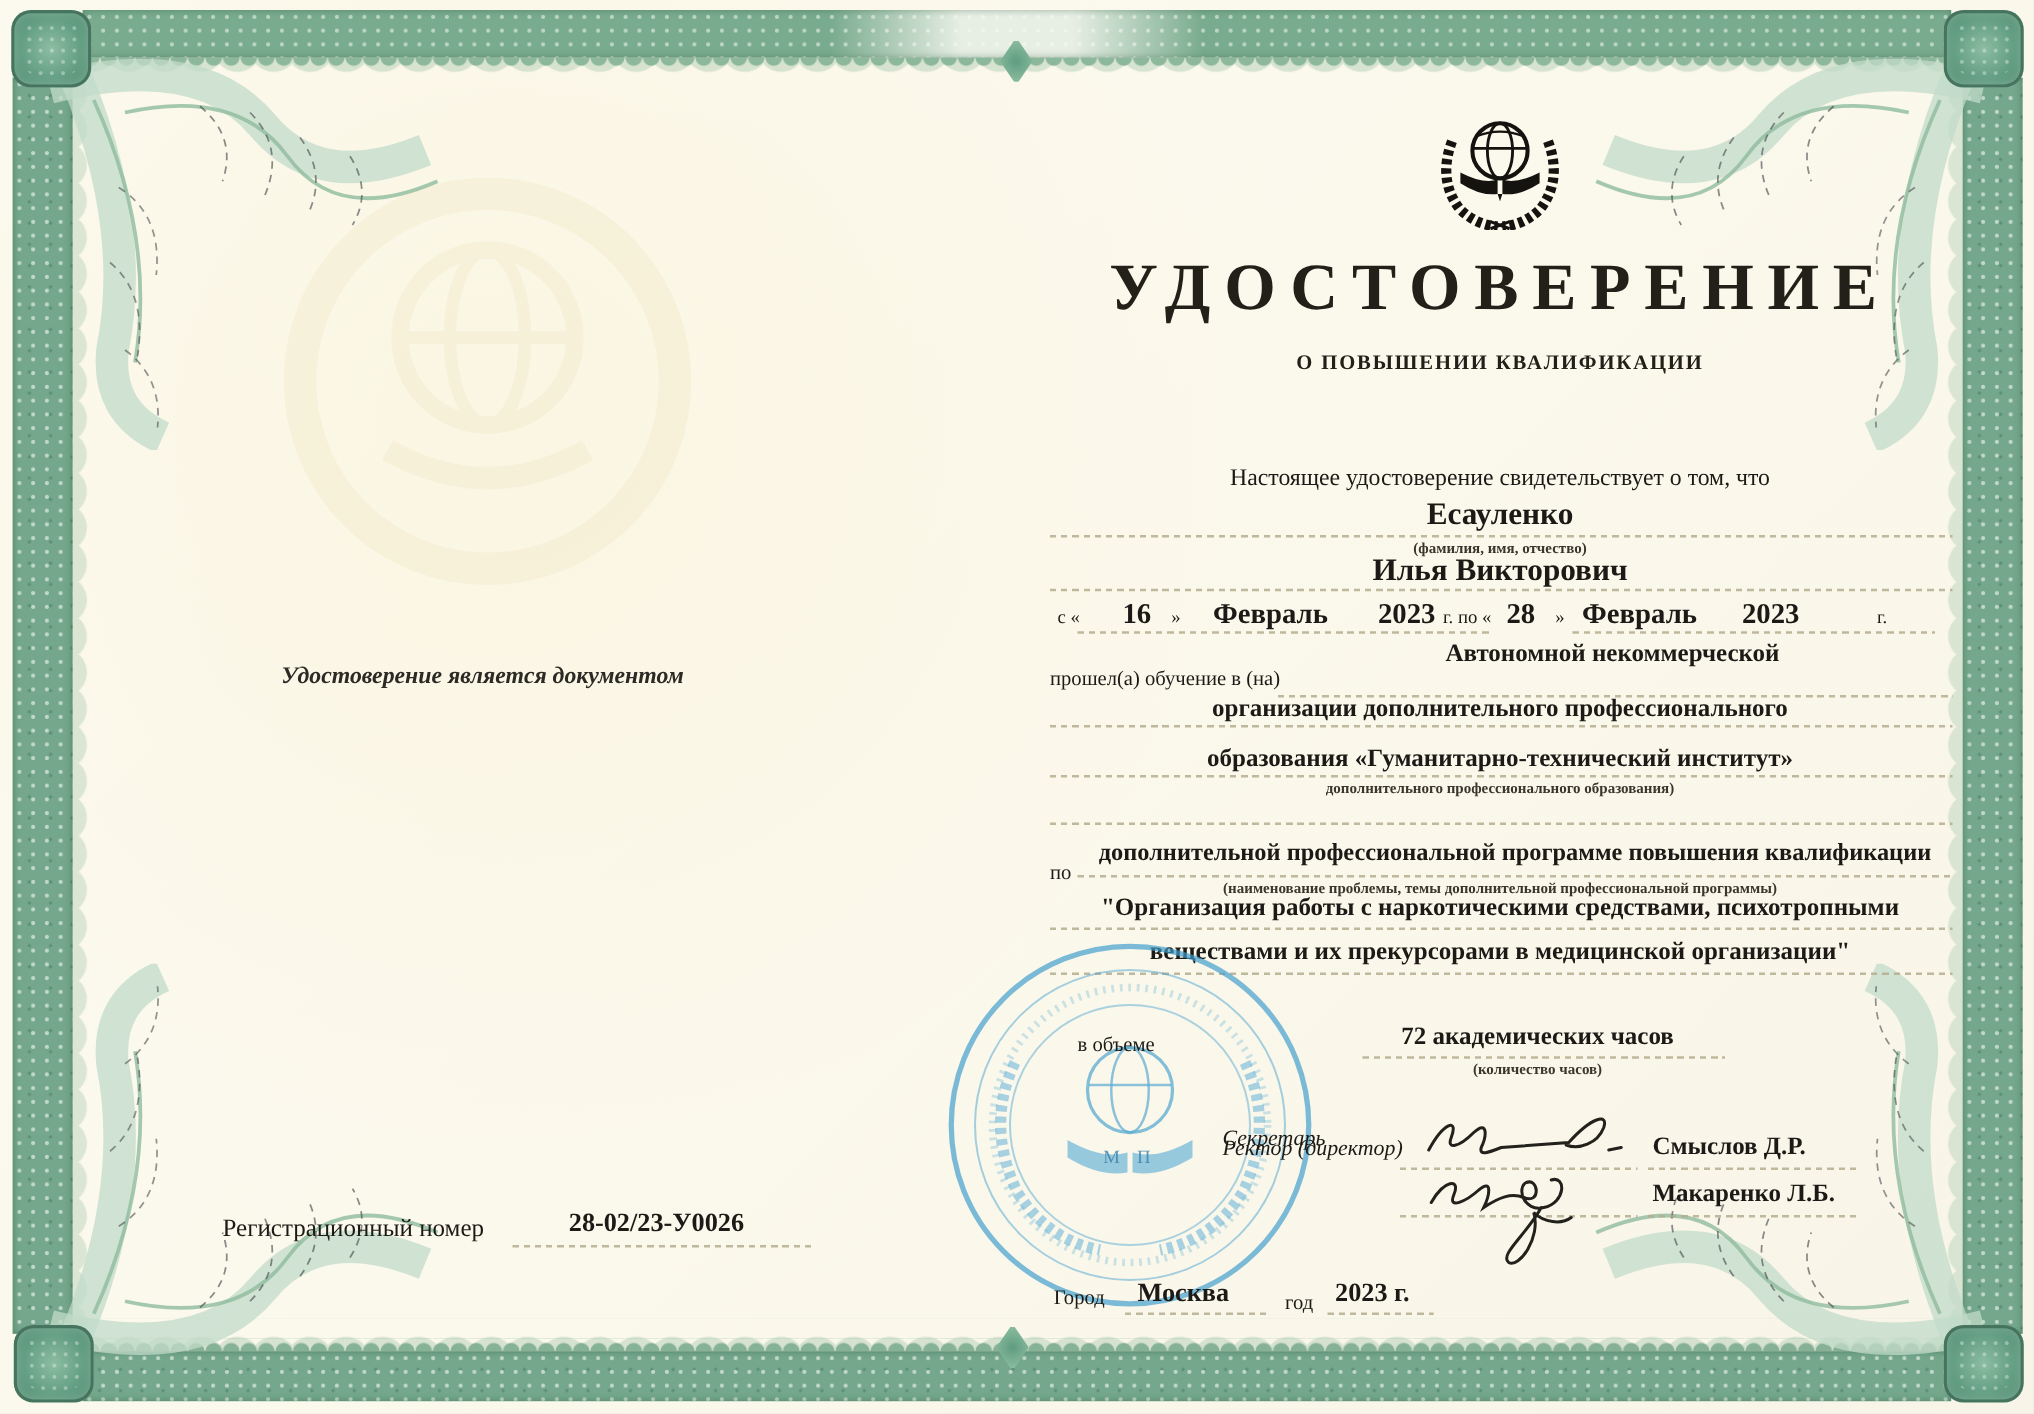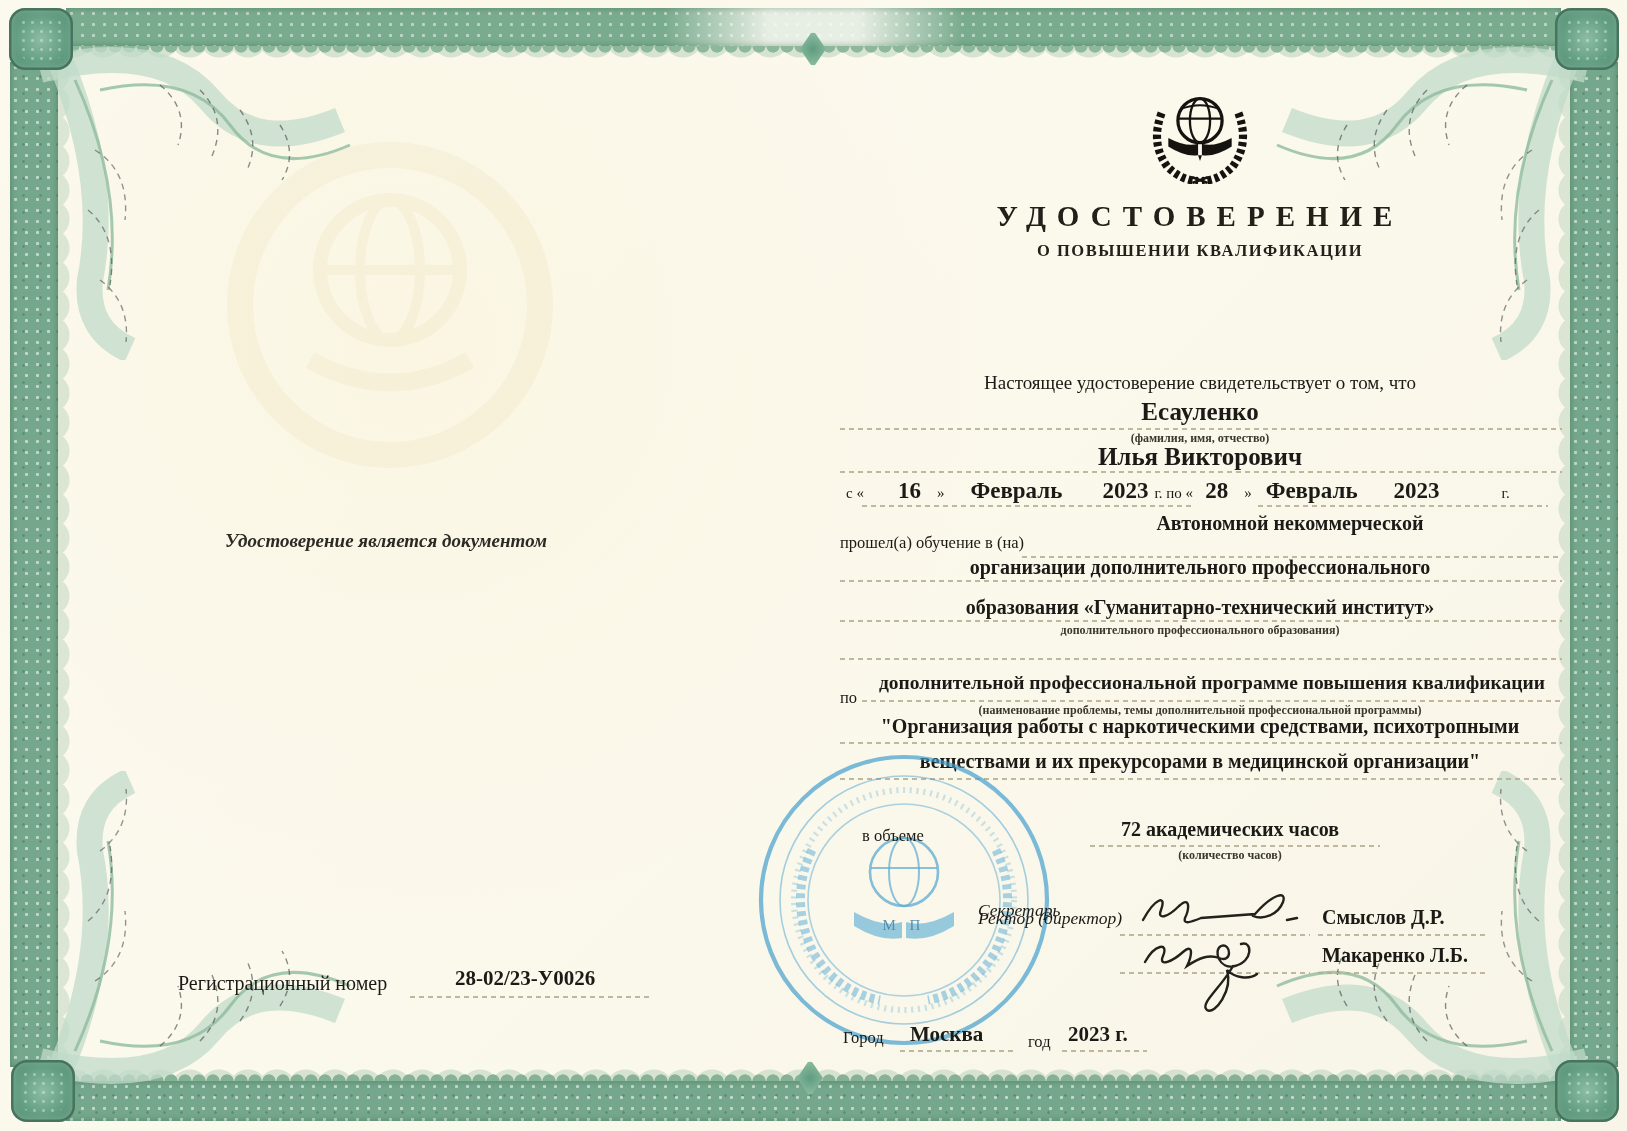--- a/index.html
+++ b/index.html
@@ -74,21 +74,21 @@
   .diamond-bottom { left:797px; bottom:34px; }
   .swirl { position:absolute; z-index:1; pointer-events:none; }
 
   
   .watermark { position:absolute; left:200px; top:120px; width:380px; height:380px; opacity:.5; z-index:0; }
 
   
   .abs { position:absolute; z-index:5; }
   .ctr { text-align:center; }
   .hdr-org { font-size:14.5px; letter-spacing:.6px; font-weight:bold; color:#26231d; line-height:1.45; }
-  .title { font-size:29px; font-weight:bold; letter-spacing:11px; color:#23201a; }
+  .title { font-size:53px; font-weight:bold; letter-spacing:11px; color:#23201a; }
   .subtitle { font-size:16.5px; font-weight:bold; letter-spacing:1.5px; color:#23201a; }
   .stmt { font-size:19px; }
   .big-val { font-size:25px; font-weight:bold; }
   .val { font-size:20px; font-weight:bold; }
   .val-sm { font-size:19.5px; font-weight:bold; }
   .cap { font-size:12px; font-weight:bold; color:#3a362c; }
   .lbl { font-size:16.5px; }
   .lbl-it { font-size:17.5px; font-style:italic; }
   .fline { position:absolute; height:2px; z-index:4;
     background-image:repeating-linear-gradient(90deg,#b4ad8e 0 5px, rgba(0,0,0,0) 5px 9px); opacity:.85; }
@@ -184,21 +184,21 @@
         <path d="M40,22 Q60,14 80,22" stroke-width="2"></path>
       </g>
       <path d="M27,52 Q46,62 58,58 L58,70 Q44,72 27,61 Z" fill="#15130f"></path>
       <path d="M93,52 Q74,62 62,58 L62,70 Q76,72 93,61 Z" fill="#15130f"></path>
       <path d="M58,70 L60,76 L62,70" fill="#15130f"></path>
       <path d="M20,26 Q8,58 26,82 Q40,96 58,97" stroke="#15130f" stroke-width="8.5" stroke-dasharray="4.5 3.2" fill="none"></path>
       <path d="M100,26 Q112,58 94,82 Q80,96 62,97" stroke="#15130f" stroke-width="8.5" stroke-dasharray="4.5 3.2" fill="none"></path>
       <path d="M52,93 L68,99 M68,93 L52,99" stroke="#15130f" stroke-width="2.6"></path>
     </svg>
     <div class="title" style="margin-top:16px">УДОСТОВЕРЕНИЕ</div>
-    <div class="subtitle" style="margin-top:8px">О ПОВЫШЕНИИ КВАЛИФИКАЦИИ</div>
+    <div class="subtitle" style="margin-top:20px">О ПОВЫШЕНИИ КВАЛИФИКАЦИИ</div>
   </div>
 
   <div class="abs ctr side-note" style="left:136px;top:528px;width:500px">
     <div>Удостоверение является документом</div>
   </div>
 
   <div class="abs ctr stmt" style="left:835px;top:372px;width:730px">Настоящее удостоверение свидетельствует о том, что</div>
 
   <div class="abs ctr big-val" style="left:835px;top:398px;width:730px">Есауленко</div>
   <div class="fline" style="left:840px;top:428px;width:722px"></div>

